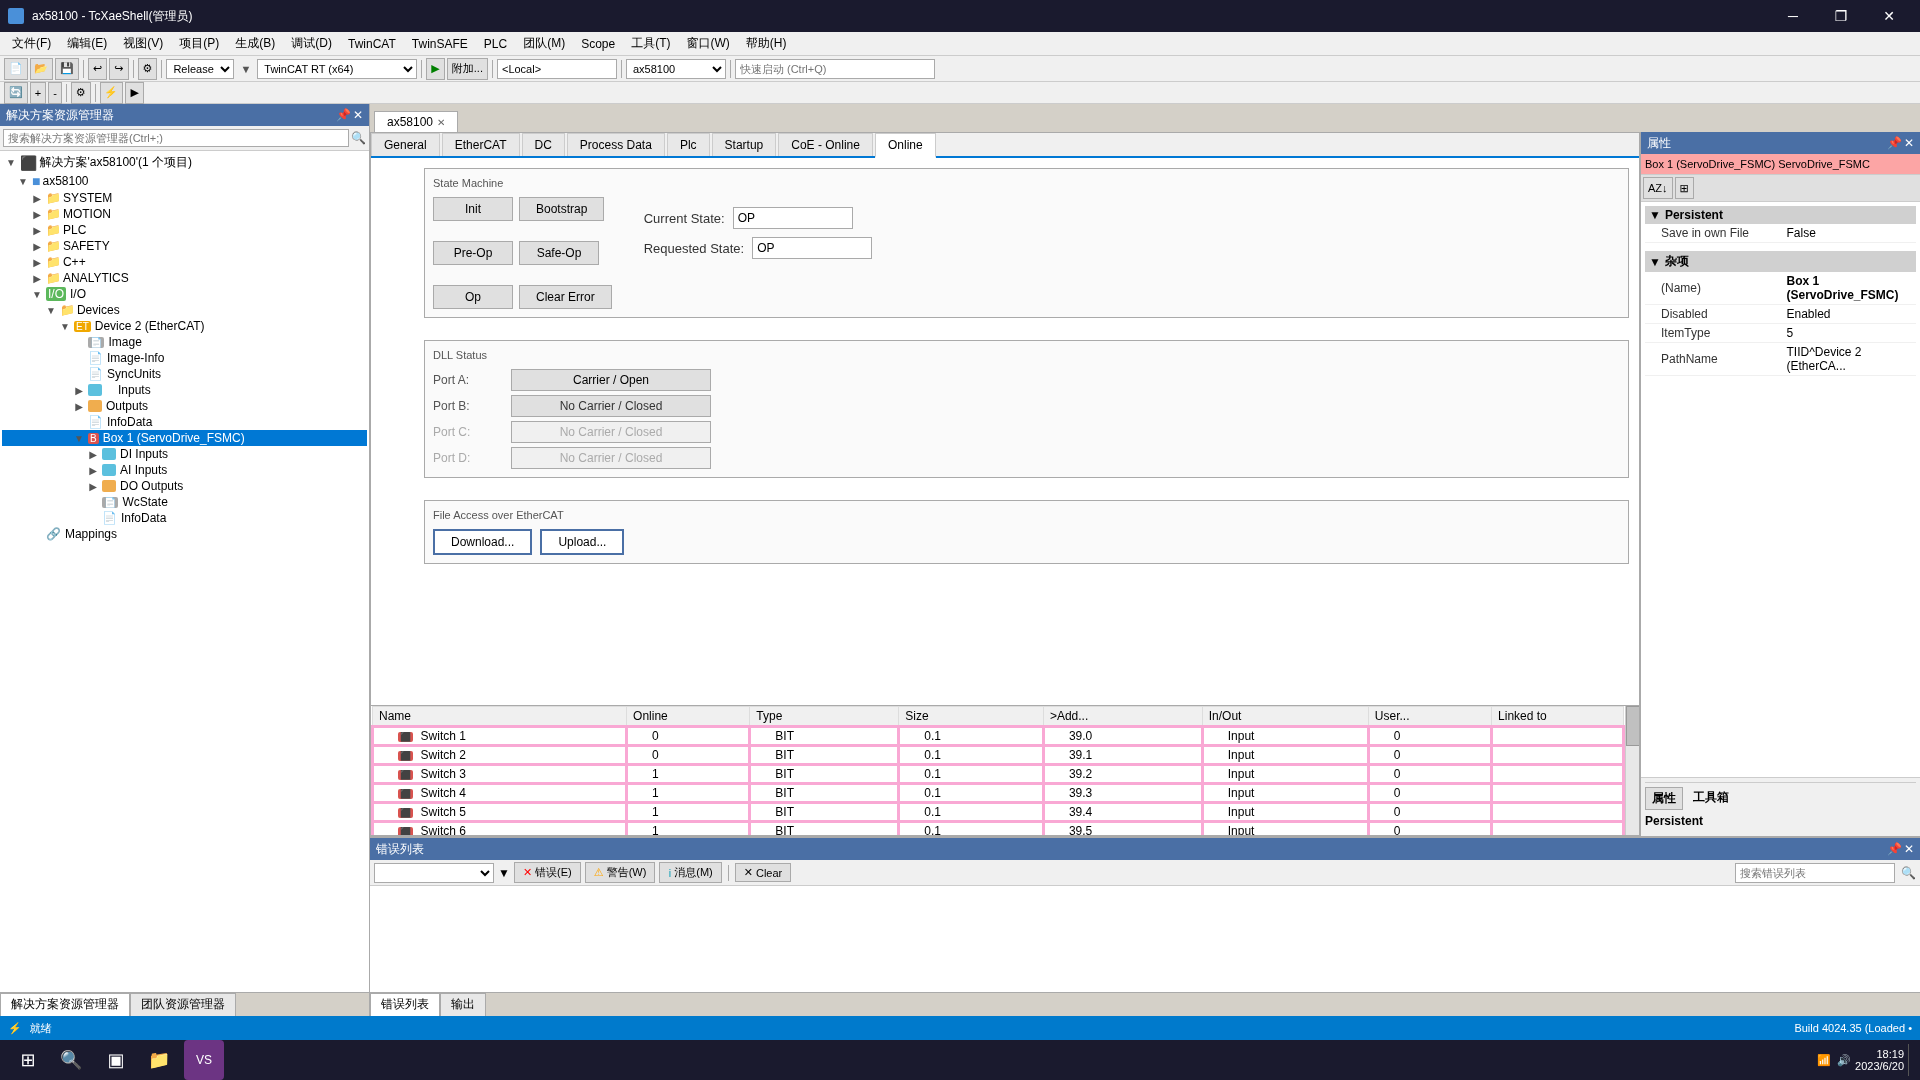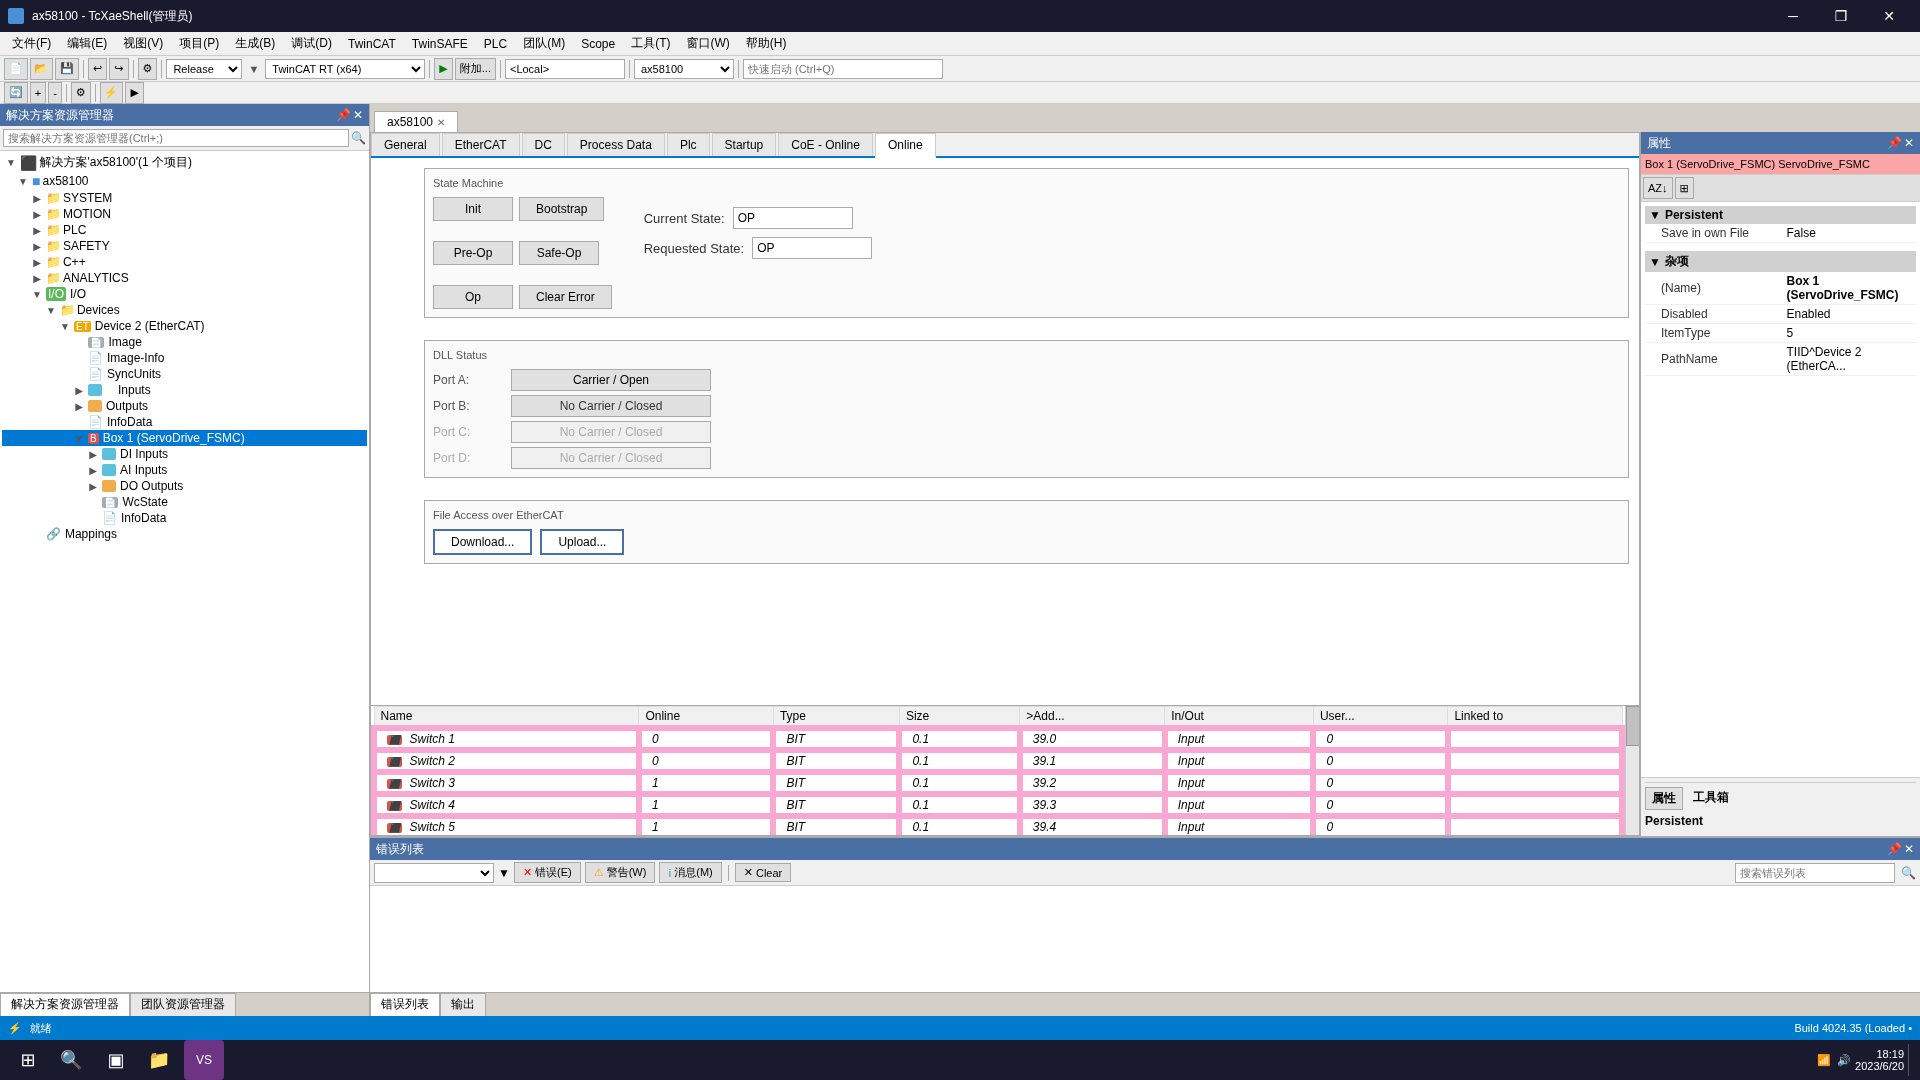--- a/index.html
+++ b/index.html
@@ -61,21 +61,21 @@
     .dll-label { font-size: 12px; color: #555; }
     .dll-btn { padding: 3px 8px; border: 1px solid #aaa; background: #e0e0e0; font-size: 12px; cursor: pointer; }
     .dll-btn.carrier { background: #e0e0e0; }
     .dll-btn.no-carrier { background: #e0e0e0; color: #333; }
 
     
     .file-access-buttons { display: flex; gap: 8px; }
     .file-btn { padding: 4px 16px; border: 2px solid #4a6fa5; background: white; font-size: 12px; cursor: pointer; }
     .data-table { width: 100%; border-collapse: collapse; font-size: 12px; }
     .data-table th { background: #f0f0f0; border: 1px solid #ddd; padding: 2px 6px; font-weight: normal; text-align: left; white-space: nowrap; }
-    .data-table td { border: 6px solid #f9a8d4; padding: 1px 10px; white-space: nowrap; font-style: italic; }
+    .data-table td { border: 3px solid #f9a8d4; padding: 1px 24px; white-space: nowrap; }
 
     
     .right-panel { width: 280px; background: #f0f0f0; border-left: 1px solid #aaa; display: flex; flex-direction: column; }
     .right-panel-header { background: #4a6fa5; color: white; padding: 2px 6px; font-size: 12px; height: 22px; display: flex; align-items: center; justify-content: space-between; }
     .right-panel-toolbar { background: #e0e0e0; padding: 2px; display: flex; gap: 2px; border-bottom: 1px solid #ccc; }
     .right-panel-content { flex: 1; padding: 4px; overflow-y: auto; background: white; }
     .prop-section { margin-bottom: 8px; }
     .prop-section-header { background: #d0d0d0; padding: 2px 4px; font-weight: bold; font-size: 12px; cursor: pointer; display: flex; align-items: center; gap: 4px; }
     .prop-row { display: flex; align-items: center; padding: 2px 4px 2px 16px; border-bottom: 1px solid #f0f0f0; }
     .prop-name { flex: 1; font-size: 12px; color: #333; }
@@ -139,21 +139,21 @@
 <div class="toolbar">
   <button class="toolbar-btn">📄</button>
   <button class="toolbar-btn">📂</button>
   <button class="toolbar-btn">💾</button>
   <div class="toolbar-sep"></div>
   <button class="toolbar-btn">↩</button>
   <button class="toolbar-btn">↪</button>
   <div class="toolbar-sep"></div>
   <button class="toolbar-btn">⚙</button>
   <div class="toolbar-sep"></div>
-  <select class="toolbar-select" style="width:76px;">
+  <select class="toolbar-select" style="width:68px;">
     <option>Release</option>
   </select>
   <span style="font-size:11px; padding:0 4px; color:#555;">▼</span>
   <select class="toolbar-select" style="width:160px;">
     <option>TwinCAT RT (x64)</option>
   </select>
   <div class="toolbar-sep"></div>
   <button class="toolbar-btn" style="color:green;">▶</button>
   <button class="toolbar-btn">附加...</button>
   <div class="toolbar-sep"></div>

